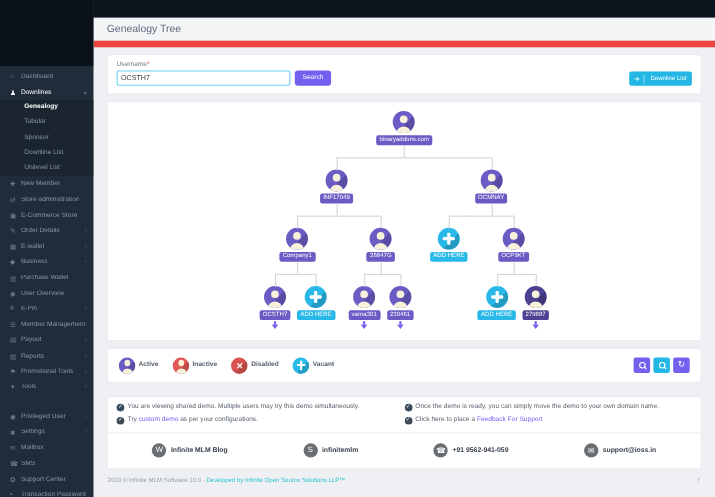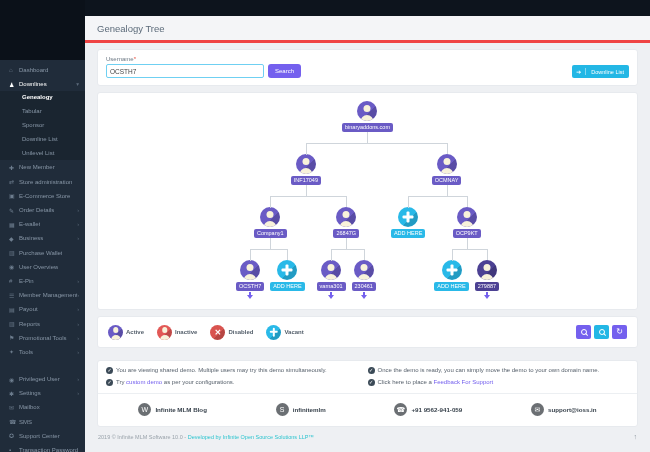--- a/index.html
+++ b/index.html
@@ -21,21 +21,21 @@
   .menu-item.active { color:#ffffff; }
   .menu-item.active .mi-icon { color:#ffffff; }
   .menu-item.spacer { height:13px; }
   .submenu { list-style:none; background:#1a2530; }
   .submenu-item { height:13.8px; line-height:13.8px; padding-left:22px; font-size:6px;
     color:#8796a6; cursor:pointer; white-space:nowrap; }
   .submenu-item.active { color:#ffffff; font-weight:bold; }
 
   
   .main { position:absolute; left:85px; top:16px; width:565px; height:436px; background:#eef0f3; overflow:hidden; }
-  .page-header { height:27px; background:#f4f5f7; border-bottom:3px solid #ef4444;
+  .page-header { height:27px; background:#f4f5f7; border-bottom:6px solid #ef4444;
     display:flex; align-items:center; padding-left:12px;text-align:center; }
   .page-title { font-size:9.5px; color:#5c6b7a; }
   .content { padding:6px 12px 0 12px; }
   .card { background:#ffffff; border:1px solid #e7eaee; border-radius:3px; }
 
   
   .search-card { padding:6px 8px 7px 8px; margin-bottom:6px; position:relative; }
   .field-label { font-size:6px; color:#6c7884; margin-bottom:2px; }
   .req { color:#e74c3c; }
   .search-row { display:flex; align-items:center; }

